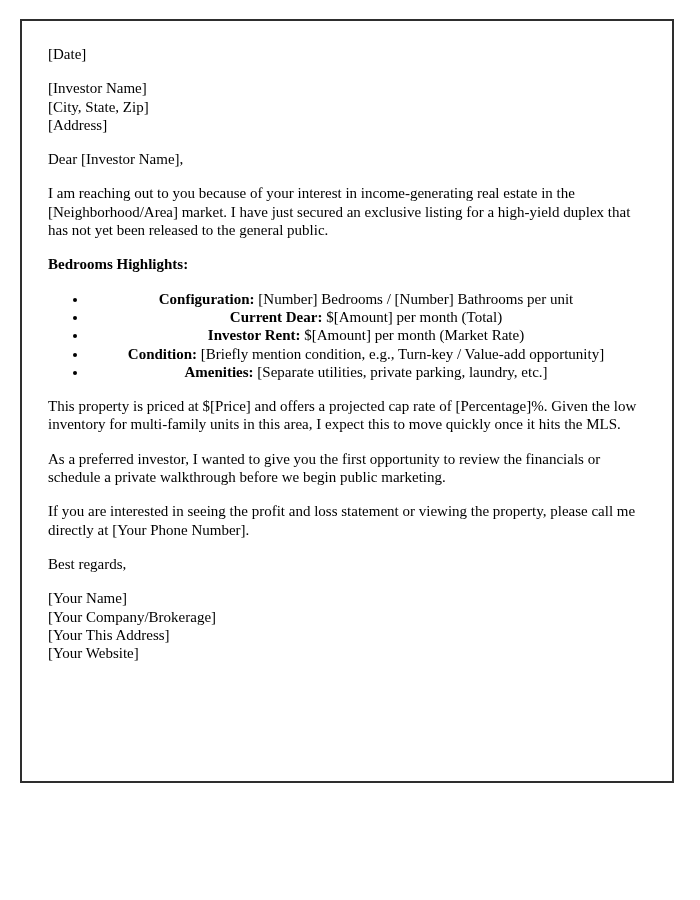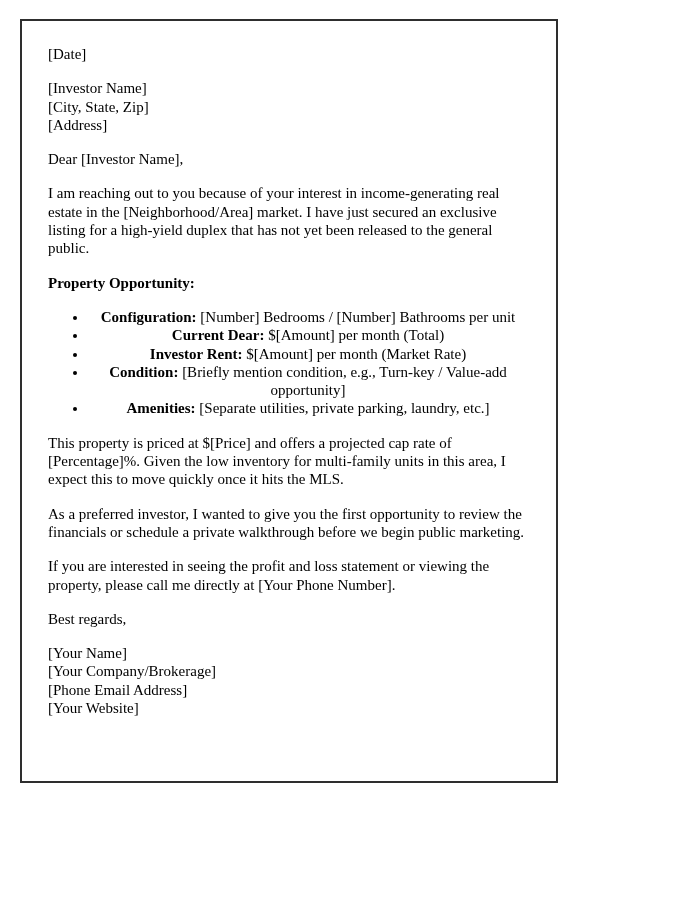--- a/index.html
+++ b/index.html
@@ -6,21 +6,21 @@
     margin: 0;
     padding: 0;
     width: 700px;
     height: 900px;
     background: #ffffff;
     font-family: "Liberation Serif", "DejaVu Serif", serif;
   }
   .sheet {
     box-sizing: border-box;
     margin: 19px 0 0 20px;
-    width: 538px;
+    width: 654px;
     height: 764px;
     border: 2px solid #2e2e2e;
     padding: 24px 28px 20px 26px;
     background: #ffffff;
     color: #000000;
     font-size: 15px;
     line-height: 1.22;
     overflow: hidden;
   }
   p { margin: 16px 0; }
@@ -44,21 +44,21 @@
     <span class="blkline">[Investor Name]</span>
     <span class="blkline">[City, State, Zip]</span>
     <span class="blkline">[Address]</span>
   </p>
 
   <p>Dear [Investor Name],</p>
 
 
   <p>I am reaching out to you because of your interest in income-generating real estate in the [Neighborhood/Area] market. I have just secured an exclusive listing for a high-yield duplex that has not yet been released to the general public.</p>
 
-  <p class="bold">Property Opportunity:</p>
+  <p class="bold">Bedrooms Highlights:</p>
 
   <ul>
     <li>
       <span class="bold">Configuration:</span>
       <span>[Number] Bedrooms / [Number] Bathrooms per unit</span>
     </li>
     <li>
       <span class="bold">Current Dear:</span>
       <span>$[Amount] per month (Total)</span>
     </li>
@@ -80,17 +80,17 @@
 
   <p>As a preferred investor, I wanted to give you the first opportunity to review the financials or schedule a private walkthrough before we begin public marketing.</p>
 
   <p>If you are interested in seeing the profit and loss statement or viewing the property, please call me directly at [Your Phone Number].</p>
 
   <p>Best regards,</p>
 
   <p>
     <span class="blkline">[Your Name]</span>
     <span class="blkline">[Your Company/Brokerage]</span>
-    <span class="blkline">[Phone Email Address]</span>
+    <span class="blkline">[Your This Address]</span>
     <span class="blkline">[Your Website]</span>
   </p>
 
 </div>
 
 </body></html>

